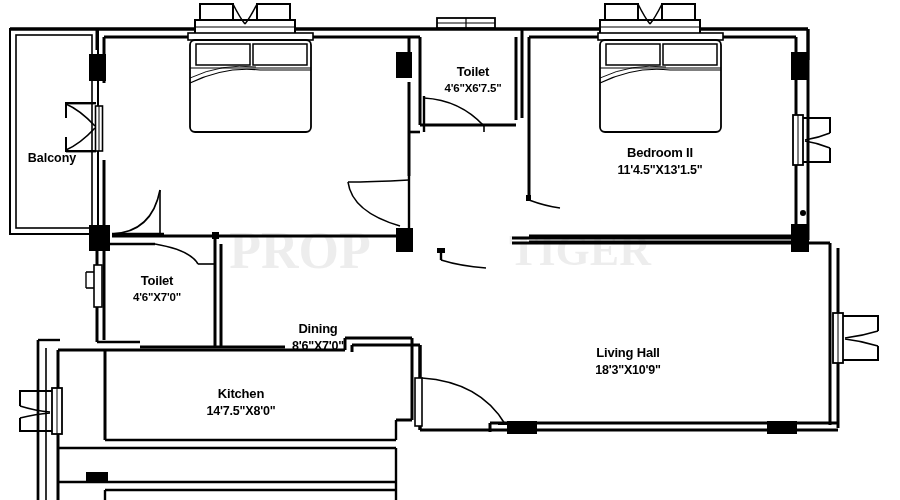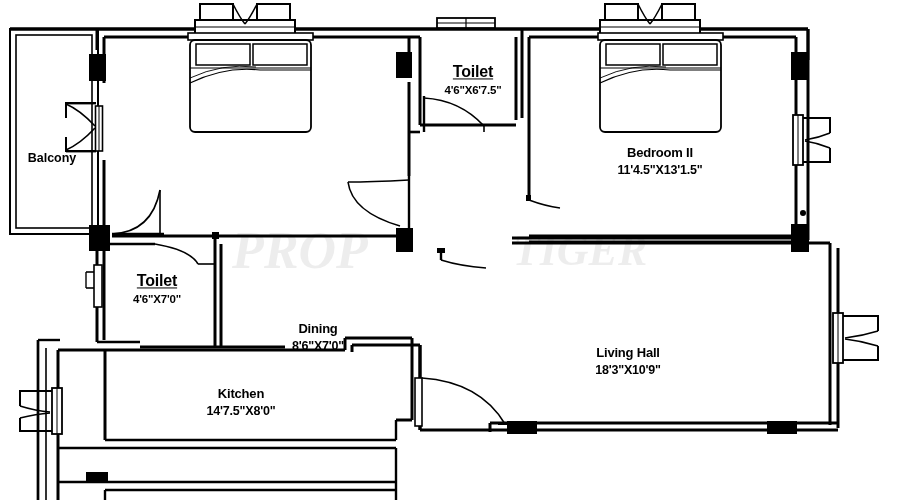--- a/index.html
+++ b/index.html
@@ -33,40 +33,39 @@
     letter-spacing: -0.2px;
   }
   .room-label .rl-name {
     display: block;
     font-size: 13px;
   }
   .room-label .rl-dim {
     display: block;
     font-size: 12.5px;
   }
-  .room-label.small .rl-name { font-size: 16px; text-decoration: underline; }
+  .room-label.small .rl-name { font-size: 13px; }
   .room-label.small .rl-dim { font-size: 11.5px; }
   .balcony-label {
     position: absolute;
     color: #000000;
     font-weight: bold;
     font-size: 12.5px;
     white-space: nowrap;
     transform: translate(-50%, -50%);
     margin-top: 35px;
   }
   .watermark {
     position: absolute;
     color: rgba(0,0,0,0.07);
     font-weight: bold;
     font-family: "Liberation Serif", serif;
     white-space: nowrap;
     pointer-events: none;
     transform: translate(-50%, -50%);
-    font-style: italic;
   }
 </style>
 </head>
 <body>
 
 <div id="plan-root">
 
   <svg id="plan-svg" viewBox="0 0 900 500">
 
     <g>

